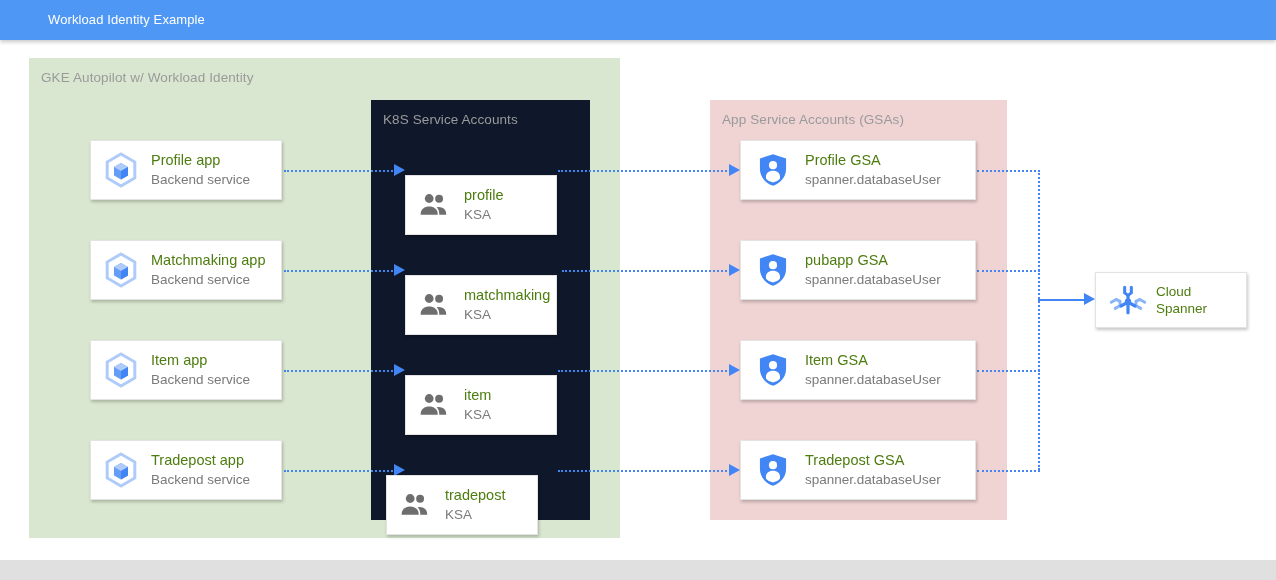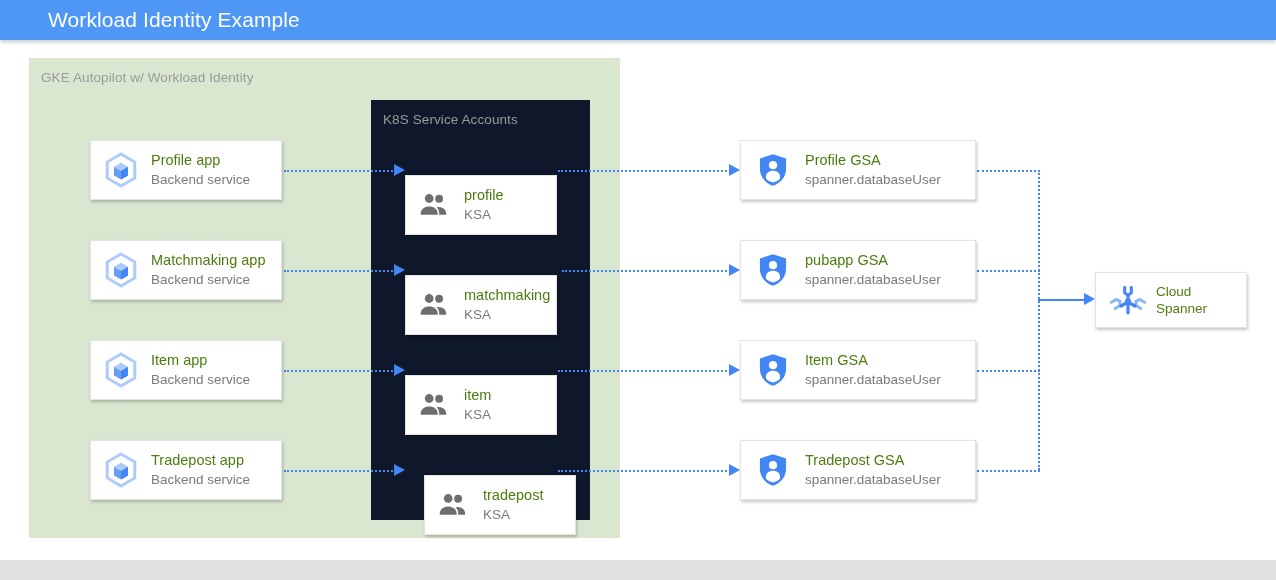--- a/index.html
+++ b/index.html
@@ -13,21 +13,21 @@
 
   
   #header {
     position: absolute; left: 0; top: 0; width: 1276px; height: 40px;
     background: #4f97f5;
     box-shadow: 0 2px 4px rgba(0,0,0,0.22);
     z-index: 40;
   }
   #header-title {
     position: absolute; left: 48px; top: 0; height: 24px; line-height: 40px;
-    color: #ffffff; font-size: 21px; letter-spacing: .1px;
+    color: #ffffff; font-size: 13px; letter-spacing: .1px;
   }
 
   
   #footer-strip {
     position: absolute; left: 0; top: 560px; width: 1276px; height: 20px;
     background: #e0e0e0;
   }
 
   
   .region { position: absolute; }
@@ -98,20 +98,23 @@
   </div>
 
   <div class="region" id="region-gke">
     <div class="region-label">GKE Autopilot w/ Workload Identity</div>
   </div>
 
   <div class="region" id="region-ksa">
     <div class="region-label">K8S Service Accounts</div>
   </div>
 
+  <div class="region" id="region-gsa">
+    <div class="region-label">App Service Accounts (GSAs)</div>
+  </div>
 
   <div class="dot-h" style="left:284px; top:170px; width:112px;"></div>
   <div class="arrow-head" style="left:394px; top:164px;"></div>
   <div class="dot-h" style="left:284px; top:270px; width:112px;"></div>
   <div class="arrow-head" style="left:394px; top:264px;"></div>
   <div class="dot-h" style="left:284px; top:370px; width:112px;"></div>
   <div class="arrow-head" style="left:394px; top:364px;"></div>
   <div class="dot-h" style="left:284px; top:470px; width:112px;"></div>
   <div class="arrow-head" style="left:394px; top:464px;"></div>
 
@@ -231,21 +234,21 @@
         <path d="M2.6 18.2c0-3.2 2.7-5.1 6-5.1s6 1.9 6 5.1v.6H2.6z"></path>
         <path d="M15.2 13.4c3 .1 5.4 1.8 5.4 4.8v.6h-4.9v-.6c0-2-.7-3.6-1.9-4.6z"></path>
       </svg>
     </span>
     <span class="txt">
       <span class="t1">item</span>
       <span class="t2">KSA</span>
     </span>
   </div>
 
-  <div class="card card-ksa" style="left:424px; top:440px;">
+  <div class="card card-ksa" style="left:386px; top:440px;">
     <span class="ico">
       <svg width="34" height="34" viewBox="0 0 24 24" fill="#6e6e6e" aria-hidden="true">
         <circle cx="8.6" cy="7.4" r="3.1"></circle>
           <circle cx="15.6" cy="7.6" r="2.8"></circle>
         <path d="M2.6 18.2c0-3.2 2.7-5.1 6-5.1s6 1.9 6 5.1v.6H2.6z"></path>
         <path d="M15.2 13.4c3 .1 5.4 1.8 5.4 4.8v.6h-4.9v-.6c0-2-.7-3.6-1.9-4.6z"></path>
       </svg>
     </span>
     <span class="txt">
       <span class="t1">tradepost</span>

